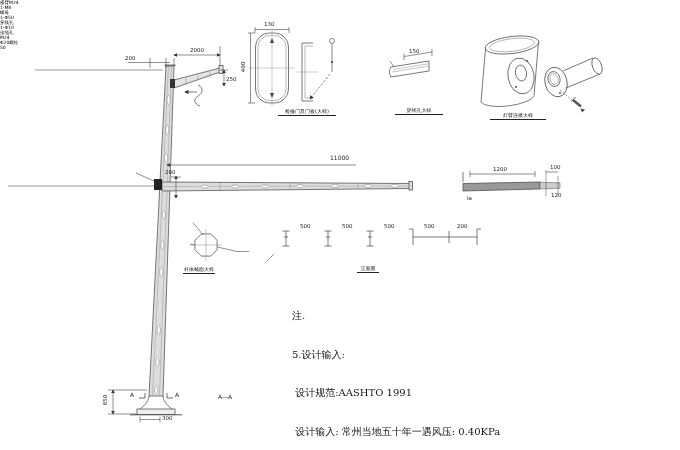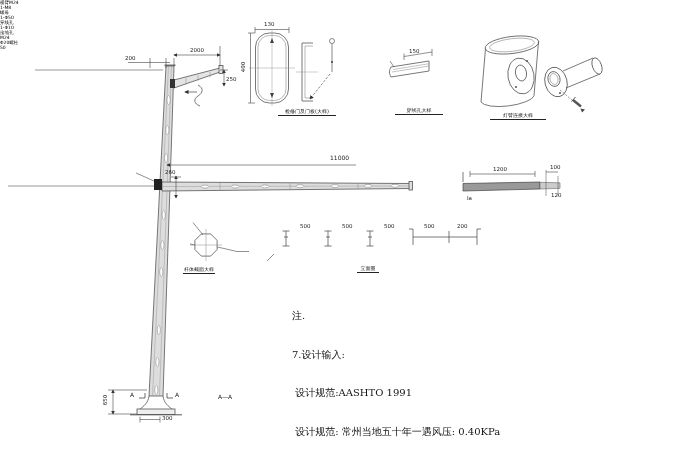--- a/index.html
+++ b/index.html
@@ -283,23 +283,23 @@
   <div class="cap" style="left:357px;top:265px;width:22px;">立面图</div>
 
   <div class="d4" style="left:459px;top:166px;">50</div>
   <div class="d" style="left:493px;top:166px;">1200</div>
   <div class="d" style="left:550px;top:164px;">100</div>
   <div class="d" style="left:551px;top:192px;">120</div>
   <div class="d" style="left:467px;top:195px;">Ⅰa</div>
 
   <div class="notes">
     <div>注.</div>
-    <div>7.设计输入:</div>
+    <div>5.设计输入:</div>
     <div> 设计规范:AASHTO 1991</div>
-    <div> 设计规范: 常州当地五十年一遇风压: 0.40KPa</div>
+    <div> 设计输入: 常州当地五十年一遇风压: 0.40KPa</div>
     
     
     
     
     
     
     
     
   </div>
 

